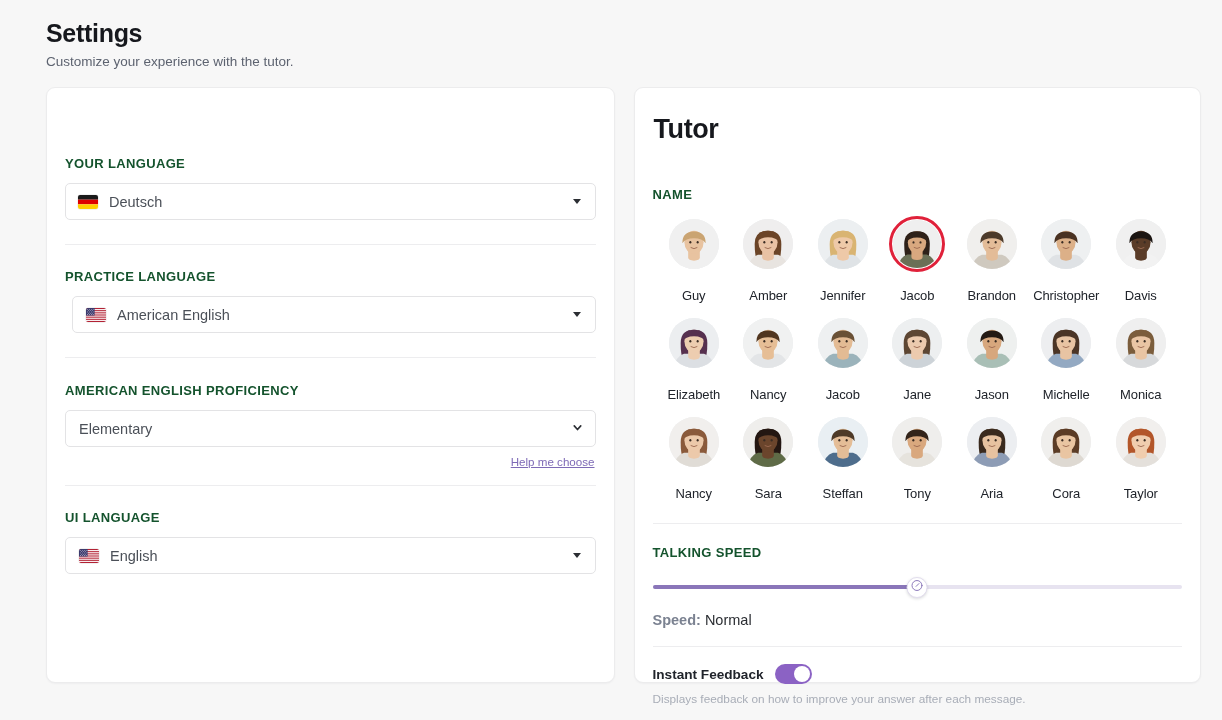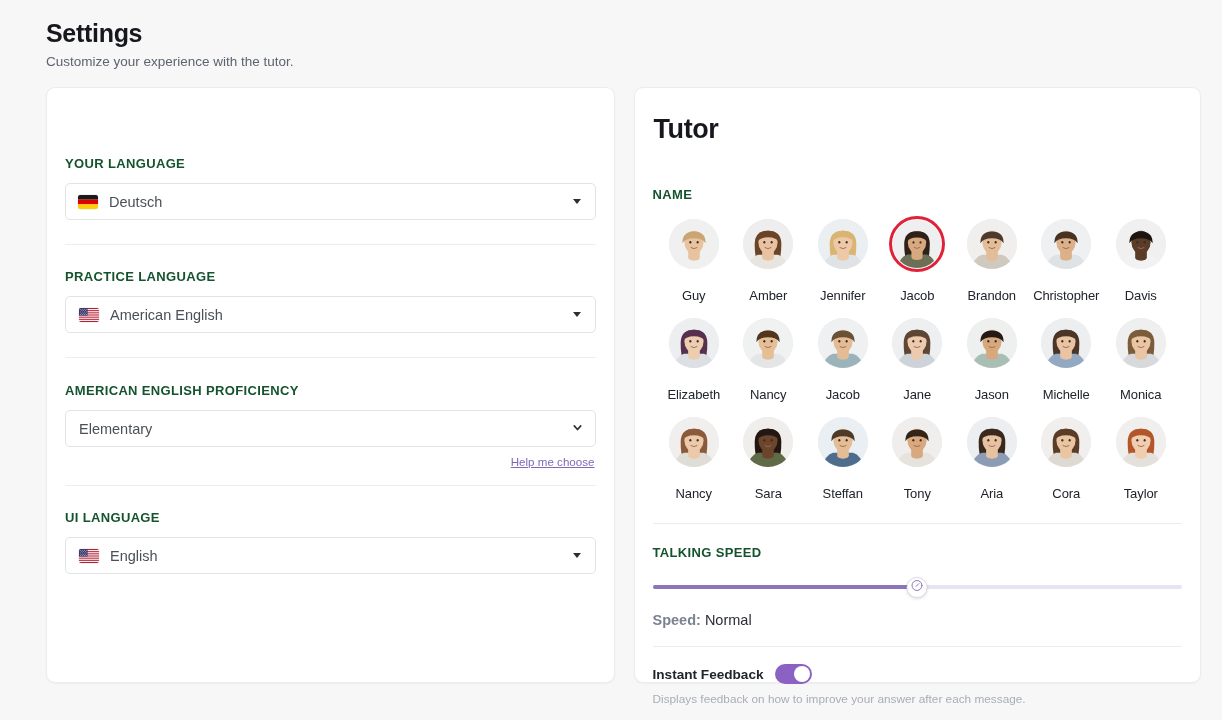--- a/index.html
+++ b/index.html
@@ -269,21 +269,21 @@
           <span>Deutsch</span>
         </span>
         <span class="caret-solid"></span>
       </div>
     </div>
 
     <div class="divider" style="margin-top:24px;"></div>
 
     <div style="margin-top:24px;">
       <div class="field-label">PRACTICE LANGUAGE</div>
-      <div class="select-box" style="margin-top:12px;">
+      <div class="select-box" style="margin-top:12px;margin-left:7px;">
         <span class="select-value">
           <span class="flag">
             <svg viewBox="0 0 20 14">
               <rect width="20" height="14" fill="#ffffff"></rect>
               <g fill="#b22234">
                 <rect y="0" width="20" height="1.08"></rect>
                   <rect y="2.15" width="20" height="1.08"></rect>
                 <rect y="4.31" width="20" height="1.08"></rect>
                   <rect y="6.46" width="20" height="1.08"></rect>
                 <rect y="8.62" width="20" height="1.08"></rect>

